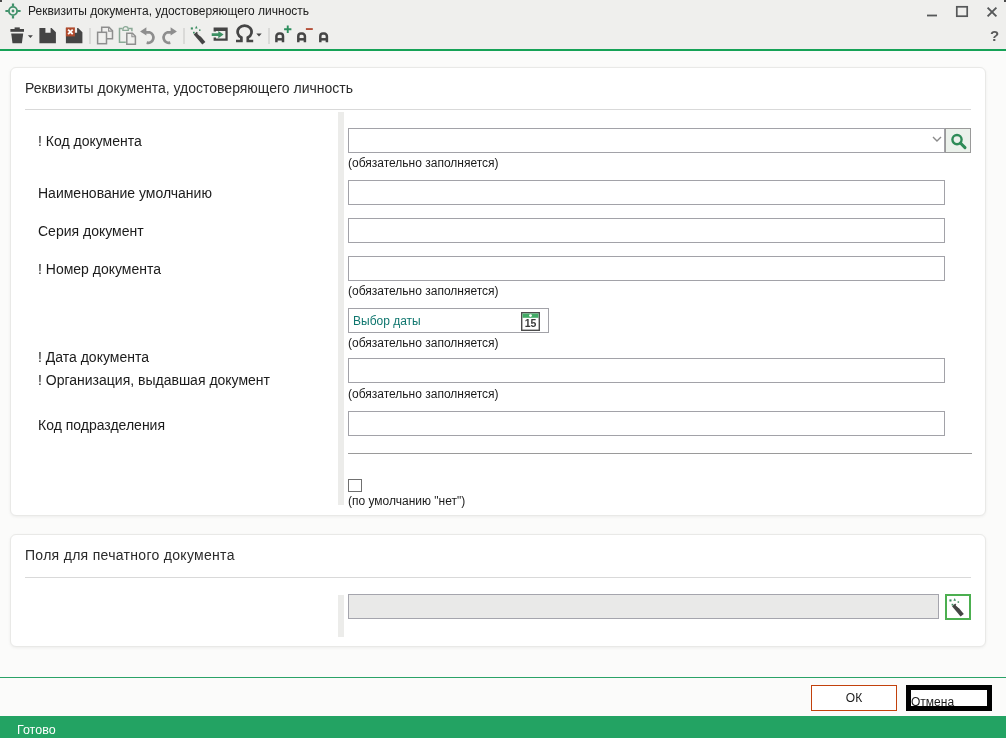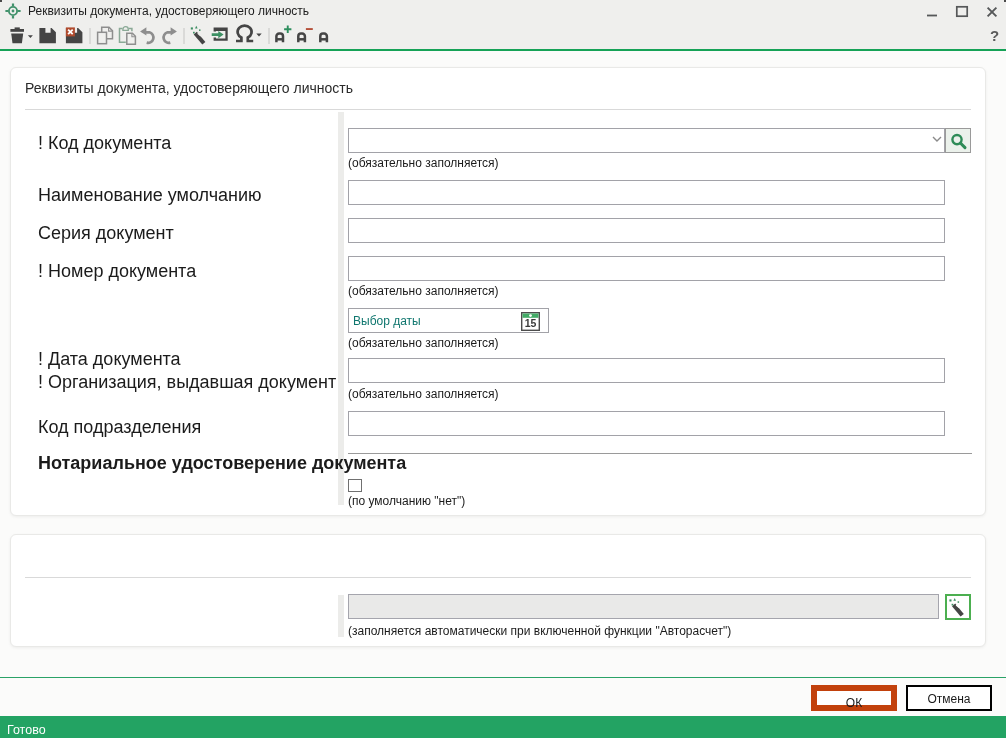--- a/index.html
+++ b/index.html
@@ -10,21 +10,21 @@
 #toolbar  { left:0; top:24px; width:1006px; height:25px; background:#efefed; }
 #greenline{ left:0; top:49px; width:1006px; height:2px; background:#16a257; }
 #title-text { left:28px; top:4px; font-size:12px; color:#1c1c1c; }
 
 .panel { left:10px; width:976px; background:#fff; border:1px solid #e9e9e7; border-radius:6px; box-shadow:0 1px 3px rgba(0,0,0,0.06); }
 #panel1 { top:67px; height:449px; }
 #panel2 { top:534px; height:113px; }
 .phead { left:14px; font-size:14px; color:#2a2a2a; }
 .psep  { left:14px; width:946px; height:1px; background:#d9d9d9; }
 .vstrip { left:327px; width:6px; background:#ececea; }
-label.fl { left:27px; font-size:18px; color:#1b1b1b; }
+label.fl { left:27px; font-size:14px; color:#1b1b1b; }
 .note { left:337px; font-size:12px; color:#1b1b1b;text-align:right; }
 .inp { left:337px; width:597px; height:25px; background:#fff; border:1px solid #a2a2a8; }
 
 </style>
 </head>
 <body>
 <div id="titlebar" class="abs"></div>
 <div class="abs" style="left:0;top:0;width:2px;height:2px;background:#4a4a4a;"></div>
 <div class="abs" style="left:1004px;top:0;width:2px;height:2px;background:#4a4a4a;"></div>
 <div class="abs" style="left:0;top:735px;width:2px;height:3px;background:#31503f;"></div>
@@ -165,42 +165,41 @@
   </svg>
   <div class="abs note" style="top:268px;">(обязательно заполняется)</div>
 
   <label class="abs fl" style="top:304px;">! Организация, выдавшая документ</label>
   <div class="abs inp" style="top:290px;"></div>
   <div class="abs note" style="top:319px;">(обязательно заполняется)</div>
 
   <label class="abs fl" style="top:349px;">Код подразделения</label>
   <div class="abs inp" style="top:343px;"></div>
 
-  <label class="abs fl" style="top:385px; font-weight:bold;">Нотариальное удостоверение документа</label>
   <div class="abs" style="left:337px; top:385px; width:624px; height:1px; background:#9a9a9a;"></div>
 
   <div class="abs" style="left:337px; top:411px; width:14px; height:13px; background:#fff; border:1px solid #707070;"></div>
   <div class="abs note" style="top:426px;">(по умолчанию "нет")</div>
 </div>
 
 <div id="panel2" class="panel abs">
+  <div class="abs phead" style="top:12px; letter-spacing:0.3px;">Поля для печатного документа</div>
   <div class="abs psep" style="top:42px;"></div>
   <div class="abs vstrip" style="top:60px; height:42px;"></div>
   <div class="abs" style="left:337px; top:59px; width:591px; height:25px; background:#e9e9e8; border:1px solid #a5a5ad;"></div>
   <div class="abs" style="left:934px; top:59px; width:26px; height:26px; background:#fff; border:2px solid #4caf50;">
     <svg style="position:absolute;left:0;top:0;width:22px;height:22px" viewBox="0 0 22 22">
       <path d="M8.2 7.6 l8.6 10.3 -3.2 2.7 -8.6 -10.3 z" fill="#454545"></path>
       <rect x="8.6" y="9.8" width="4.4" height="1.3" fill="#fff" transform="rotate(40 10.8 10.45)"></rect>
       <g fill="#3c8e62">
         <polygon points="7.7,1.9 9,4.7 6.4,4.7"></polygon>
         <rect x="2.4" y="3.4" width="2.1" height="2.1"></rect>
         <rect x="4.6" y="7.8" width="1.7" height="1.7"></rect>
         <rect x="10.6" y="5.3" width="1.5" height="1.5"></rect>
       </g>
     </svg>
   </div>
-  <div class="abs note" style="top:89px;">(заполняется автоматически при включенной функции "Авторасчет")</div>
 </div>
 
 <div class="abs" style="left:0; top:677px; width:1006px; height:1px; background:#2aa267;"></div>
-<div class="abs" style="left:811px; top:685px; width:86px; height:26px; background:#fff; border:6px solid #c2410c; text-align:center; line-height:24px;">ОК</div>
-<div class="abs" style="left:906px; top:685px; width:86px; height:26px; background:#fff; border:2px solid #000000; text-align:center; line-height:24px;">Отмена</div>
-<div class="abs" style="left:0; top:716px; width:1006px; height:22px; background:#23a363; color:#fff; line-height:29px; padding-left:7px; font-size:12.5px;">Готово</div>
+<div class="abs" style="left:811px; top:685px; width:86px; height:26px; background:#fff; border:1px solid #c2410c; text-align:center; line-height:24px;">ОК</div>
+<div class="abs" style="left:906px; top:685px; width:86px; height:26px; background:#fff; border:5px solid #000000; text-align:left; line-height:24px;">Отмена</div>
+<div class="abs" style="left:0; top:716px; width:1006px; height:22px; background:#23a363; color:#fff; line-height:29px; padding-left:17px; font-size:12.5px;">Готово</div>
 
 </body></html>

